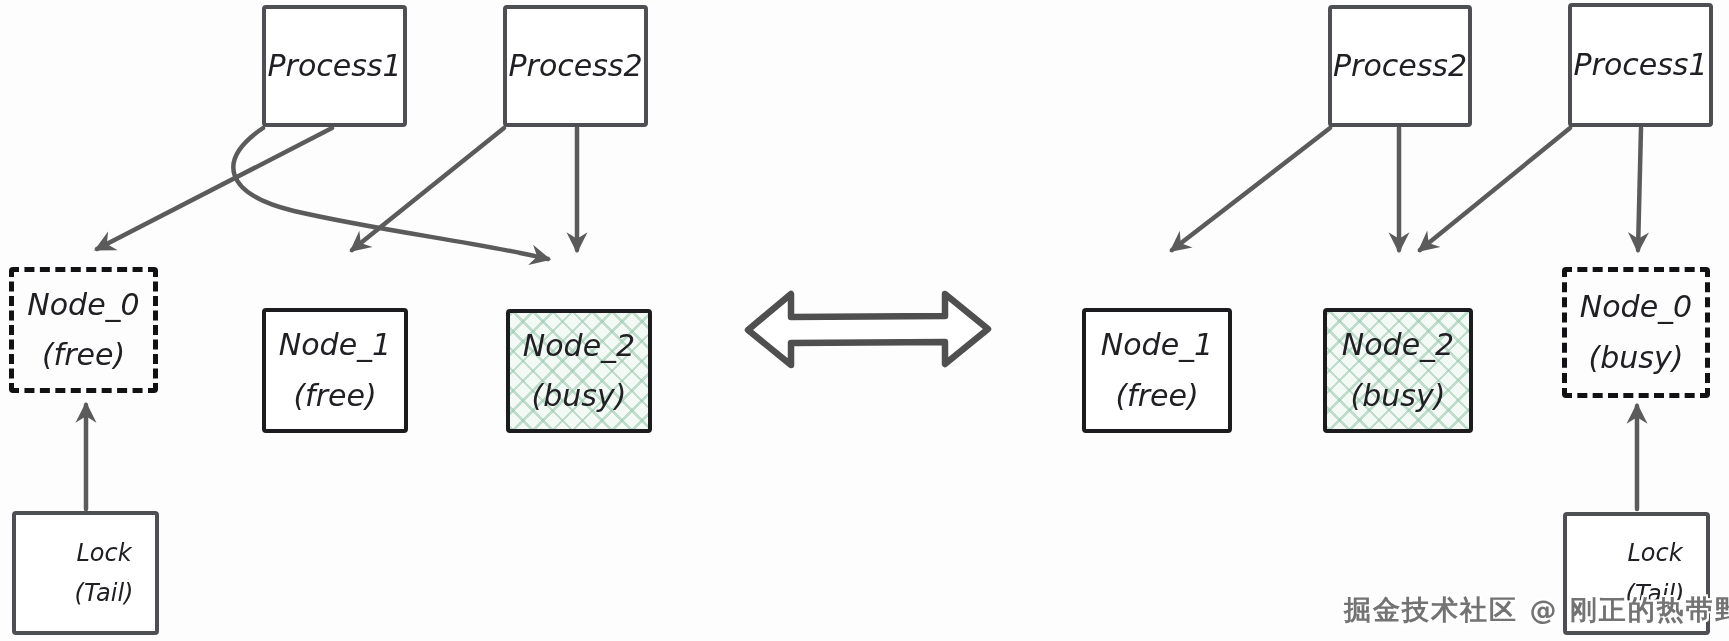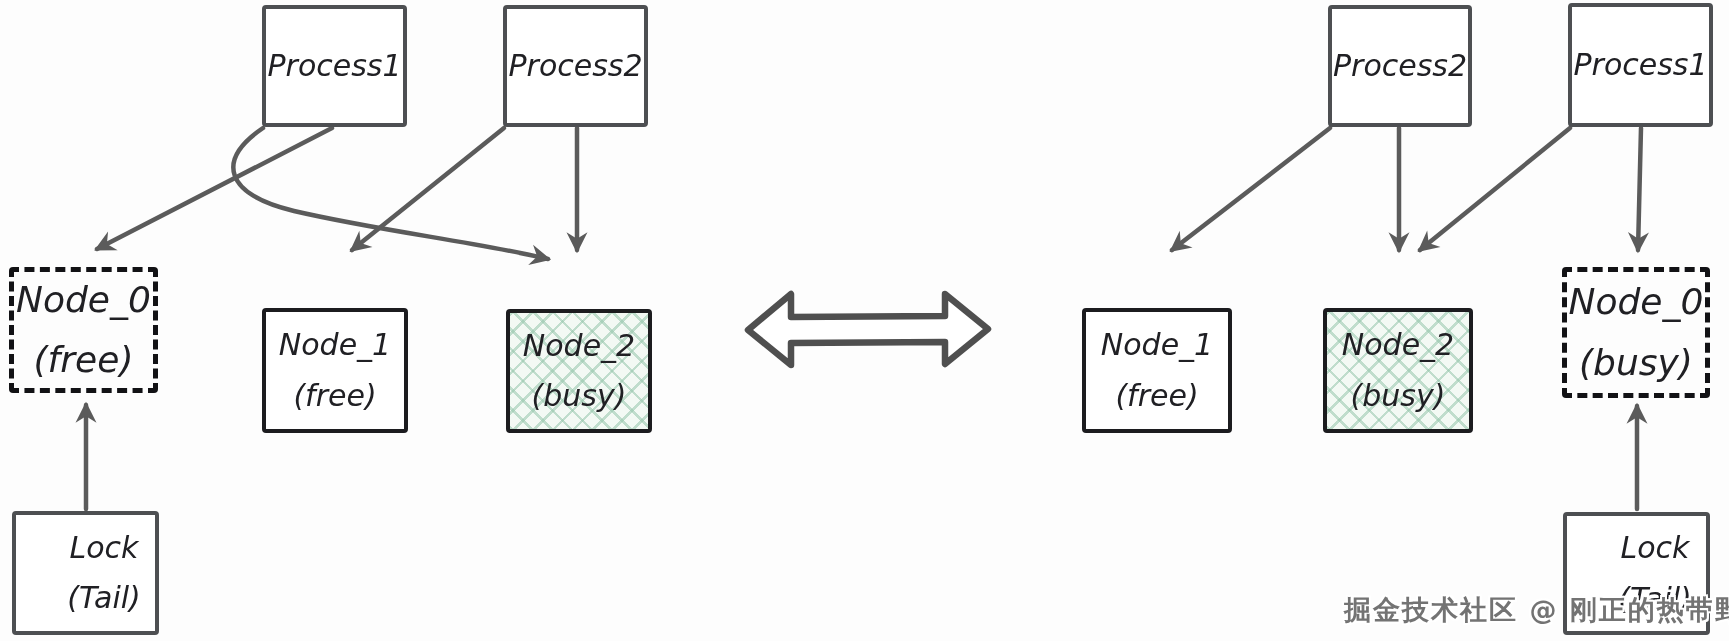--- a/index.html
+++ b/index.html
@@ -18,22 +18,22 @@
     align-items:center;justify-content:center;
     background:#ffffff;
     border-radius:4px;
     z-index:2;
     font-style:italic;
     color:#202024;
   }
   .box .line{display:block;line-height:1.68;white-space:nowrap;}
   .process{border:4px solid #4d4f52;font-size:30px;}
   .nodebox{border:4px solid #1c1c1f;font-size:30px;margin-top:40px;}
-  .dashedbox{border:5px dashed #121215;font-size:36px;background:#fdfdfd;}
-  .lockbox{border:4px solid #4d4f52;font-size:30px;padding-left:37px;}
+  .dashedbox{border:5px dashed #121215;font-size:30px;background:#fdfdfd;}
+  .lockbox{border:4px solid #4d4f52;font-size:24px;padding-left:37px;}
   .hatch{
     background-color:#f3f9f4;
     background-image:
       repeating-linear-gradient(45deg,  rgba(150,198,172,.55) 0 2.5px, transparent 2.5px 14px),
       repeating-linear-gradient(135deg, rgba(150,198,172,.55) 0 2.5px, transparent 2.5px 14px);
   }
   .watermark{
     position:absolute;
     left:1344px;top:592px;
     z-index:10;

